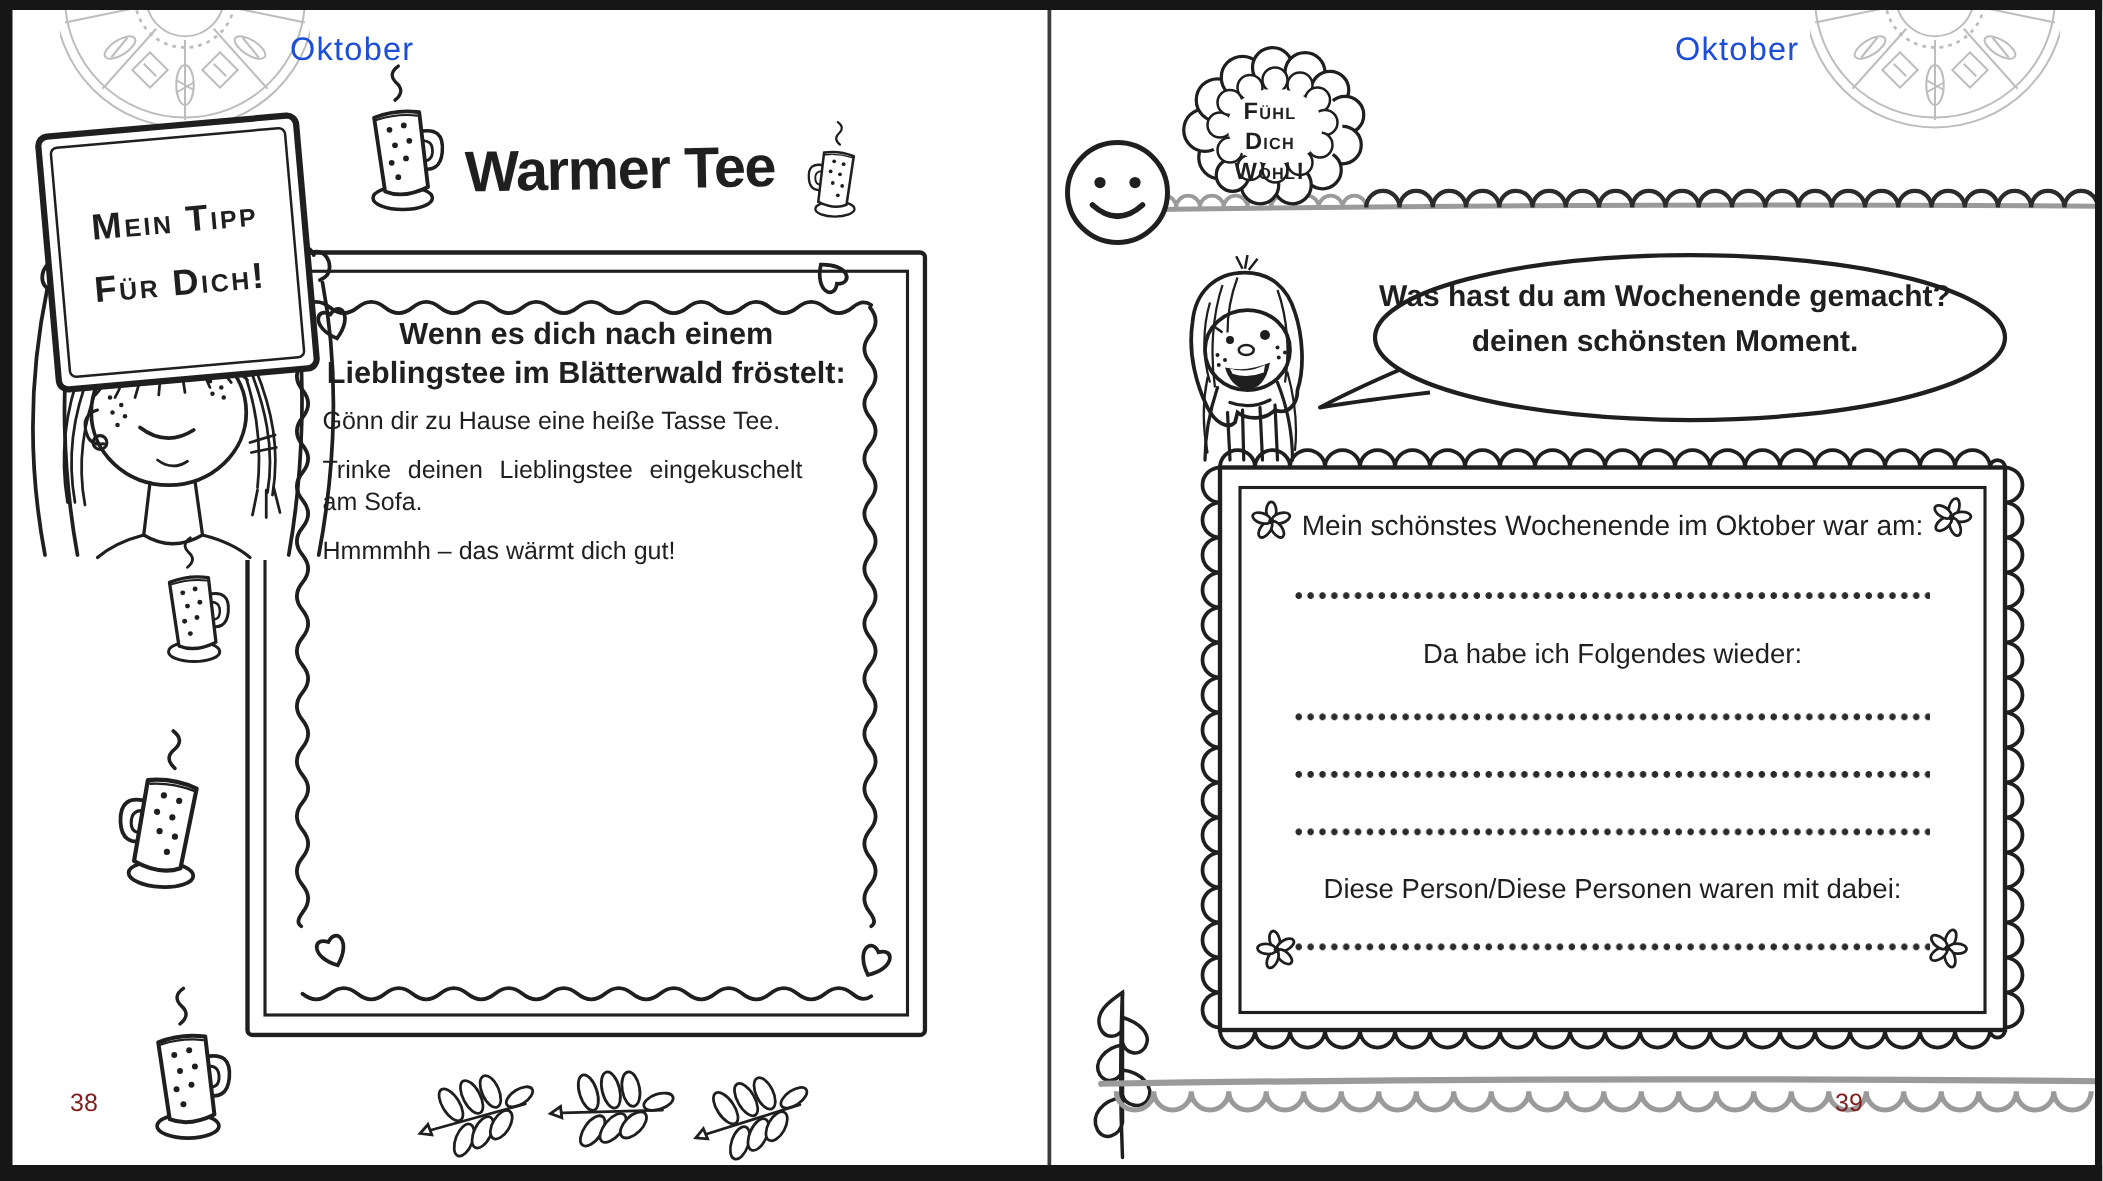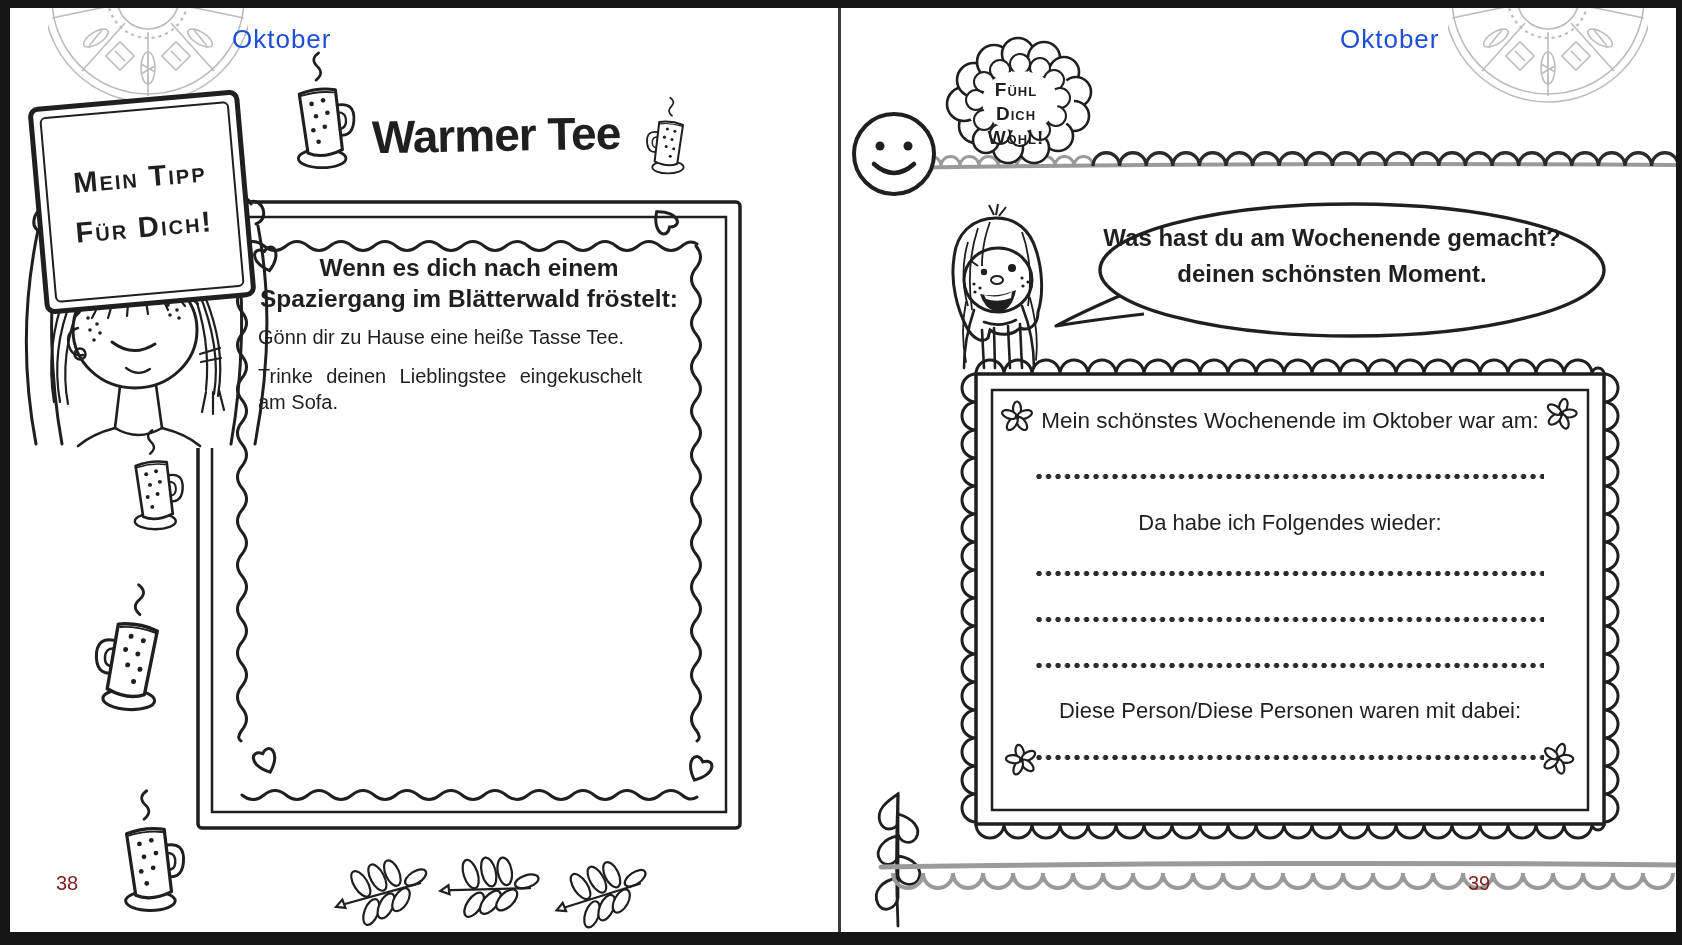--- a/index.html
+++ b/index.html
@@ -115,25 +115,26 @@
           <path d="M46,46 q-9,11 0,22 q9,11 0,22 q-9,11 0,22 q9,11 0,22 q-9,11 0,22 q9,11 0,22 q-9,11 0,22 q9,11 0,22 q-9,11 0,22 q9,11 0,22 q-9,11 0,22 q9,11 0,22 q-9,11 0,22 q9,11 0,22 q-9,11 0,22 q9,11 0,22 q-9,11 0,22 q9,11 0,22 q-9,11 0,22 q9,11 0,22 q-9,11 0,22 q9,11 0,22 q-6,8 -1,11"></path>
           <path d="M500,46 q9,11 0,22 q-9,11 0,22 q9,11 0,22 q-9,11 0,22 q9,11 0,22 q-9,11 0,22 q9,11 0,22 q-9,11 0,22 q9,11 0,22 q-9,11 0,22 q9,11 0,22 q-9,11 0,22 q9,11 0,22 q-9,11 0,22 q9,11 0,22 q-9,11 0,22 q9,11 0,22 q-9,11 0,22 q9,11 0,22 q-9,11 0,22 q9,11 0,22 q-9,11 0,22 q6,8 1,11"></path>
         </g>
         <use href="#heart" transform="translate(54,48) rotate(-15)"></use>
         <use href="#heart" transform="translate(488,24) rotate(140)"></use>
         <use href="#heart" transform="translate(52,552) rotate(-22)"></use>
         <use href="#heart" transform="translate(498,550) rotate(25)"></use>
       </svg>
       <div class="tip-heading">
         <div>Wenn es dich nach einem</div>
-        <div>Spaziergang im Blätterwald fröstelt:</div>
+        <div>Lieblingstee im Blätterwald fröstelt:</div>
       </div>
       <div class="tip-body">
         <p>Gönn dir zu Hause eine heiße Tasse Tee.</p>
         <p>Trinke deinen Lieblingstee eingekuschelt am Sofa.</p>
+        <p>Hmmmhh – das wärmt dich gut!</p>
       </div>
     </div>
 
     <svg class="abs" style="left:272px;top:50px" width="88" height="128" viewBox="0 0 100 145">
         <use href="#mug"></use>
       </svg>
 
     <h1 class="book-title" style="left:372px;top:108px;margin:0">Warmer Tee</h1>
 
     <svg class="abs" style="left:643px;top:96px" width="58" height="84" viewBox="0 0 100 145">

